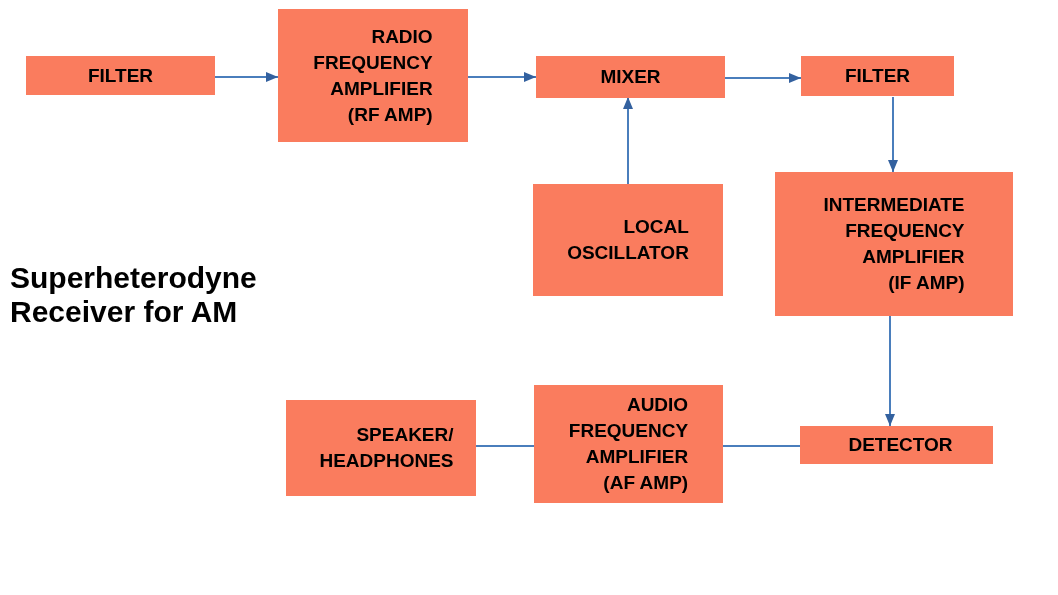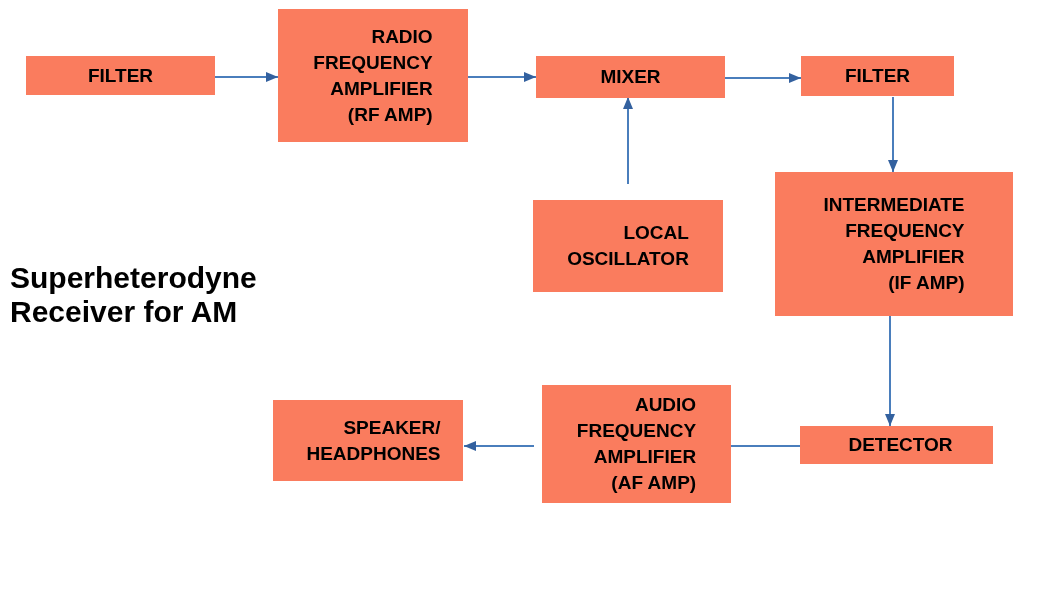--- a/index.html
+++ b/index.html
@@ -41,25 +41,25 @@
     display: flex;
     align-items: center;
     justify-content: center;
     text-align: right;
   }
   .node .label { white-space: pre-line; }
   #n-antenna   { left: 26px;  top: 56px;  width: 189px; height: 39px; }
   #n-rf-amp    { left: 278px; top: 9px;   width: 190px; height: 133px; }
   #n-mixer     { left: 536px; top: 56px;  width: 189px; height: 42px; }
   #n-filter    { left: 801px; top: 56px;  width: 153px; height: 40px; }
-  #n-local-osc { left: 533px; top: 200px; width: 190px; height: 92px; }
+  #n-local-osc { left: 533px; top: 184px; width: 190px; height: 112px; }
   #n-if-amp    { left: 775px; top: 172px; width: 238px; height: 144px; }
   #n-detector  { left: 800px; top: 426px; width: 193px; height: 38px; padding-left: 8px; }
-  #n-af-amp    { left: 534px; top: 385px; width: 189px; height: 118px; margin-left: 8px; }
-  #n-speaker   { left: 273px; top: 400px; width: 190px; height: 81px; padding-left: 11px; }
+  #n-af-amp    { left: 534px; top: 385px; width: 189px; height: 118px; }
+  #n-speaker   { left: 286px; top: 400px; width: 190px; height: 96px; padding-left: 11px; }
   .diagram-title {
     position: absolute;
     left: 10px;
     top: 261px;
     width: 280px;
     text-align: left;
     font-weight: bold;
     font-size: 30px;
     line-height: 34px;
     color: var(--text);

